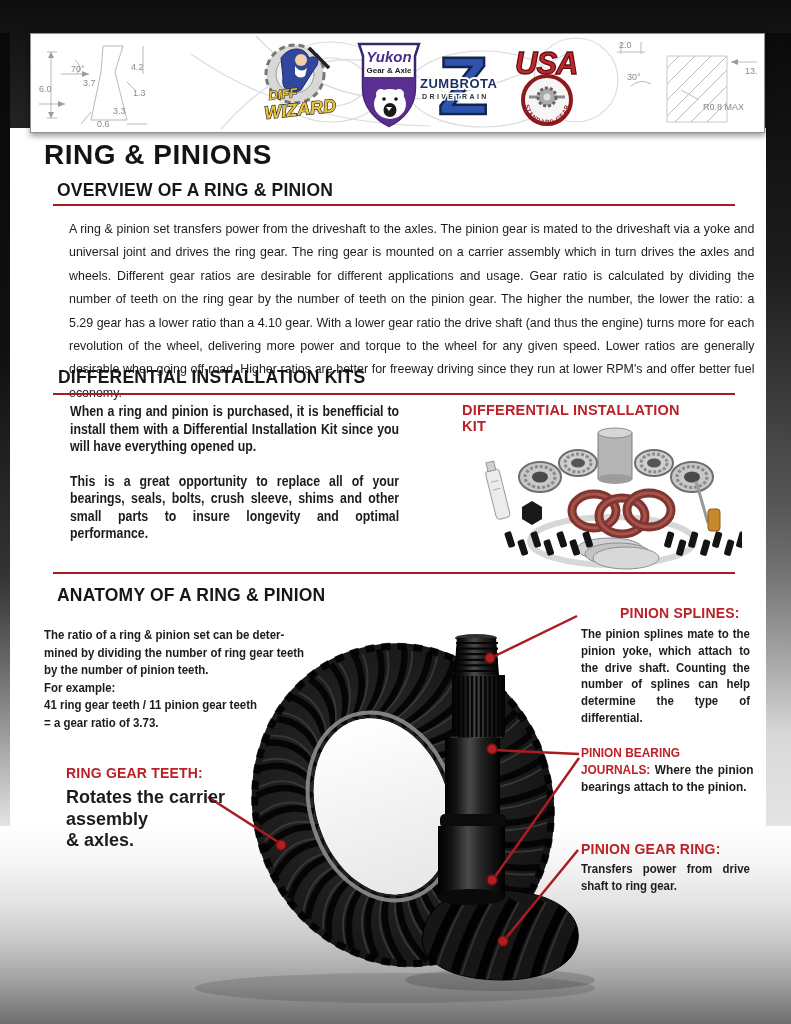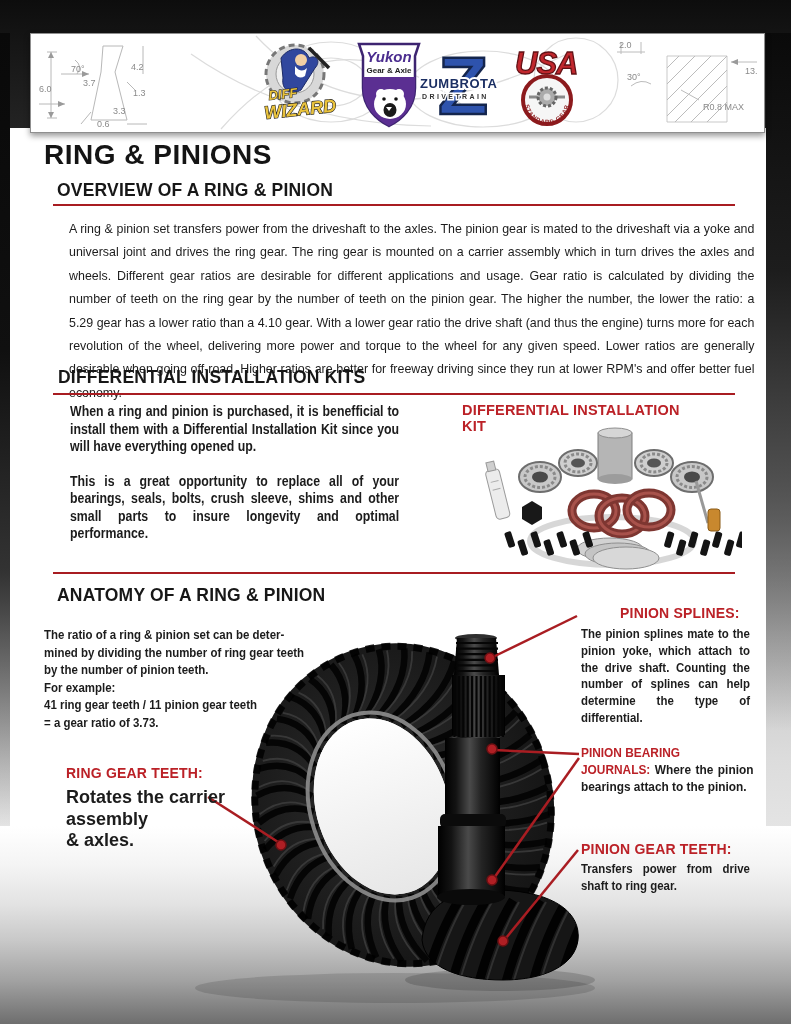--- a/index.html
+++ b/index.html
@@ -437,16 +437,16 @@
 
   <div class="co-label" style="left:581px;top:605px;margin-left:39px;">PINION SPLINES:</div>
   <div class="co-body cond88" style="left:581px;top:626px;width:192px;">The pinion splines mate to the pinion yoke, which attach to the drive shaft. Counting the number of splines can help determine the type of differential.</div>
 
   <div class="co-body cond88" style="left:581px;top:744px;width:196px;font-size:13.5px;line-height:17px;">
     <span class="red-inline">PINION BEARING
 JOURNALS:</span>
     <span>Where the pinion bearings attach to the pinion.</span>
   </div>
 
-  <div class="co-label" style="left:581px;top:841px;">PINION GEAR TEETH:</div>
+  <div class="co-label" style="left:581px;top:841px;">PINION GEAR RING:</div>
   <div class="co-body cond88" style="left:581px;top:861px;width:192px;">Transfers power from drive shaft to ring gear.</div>
 
 </div>
 
 </body></html>

